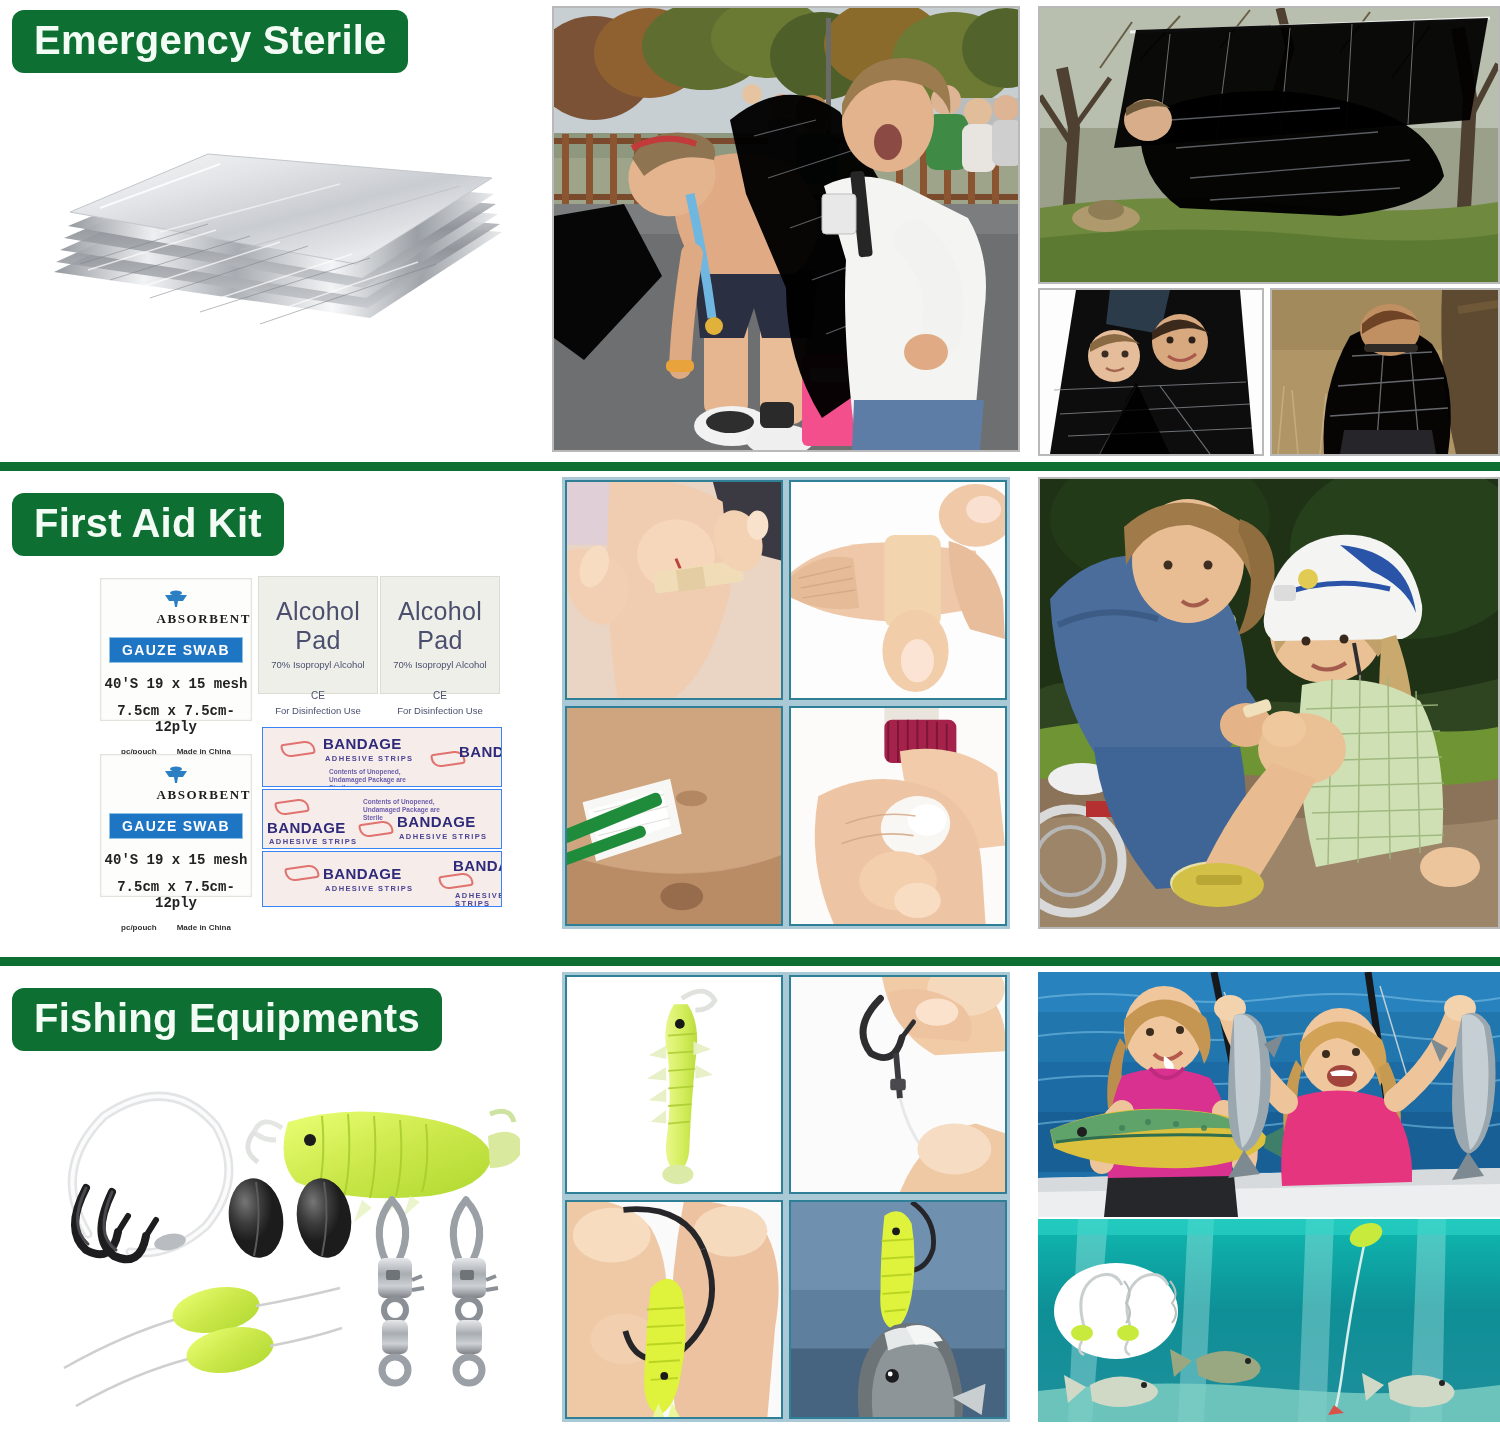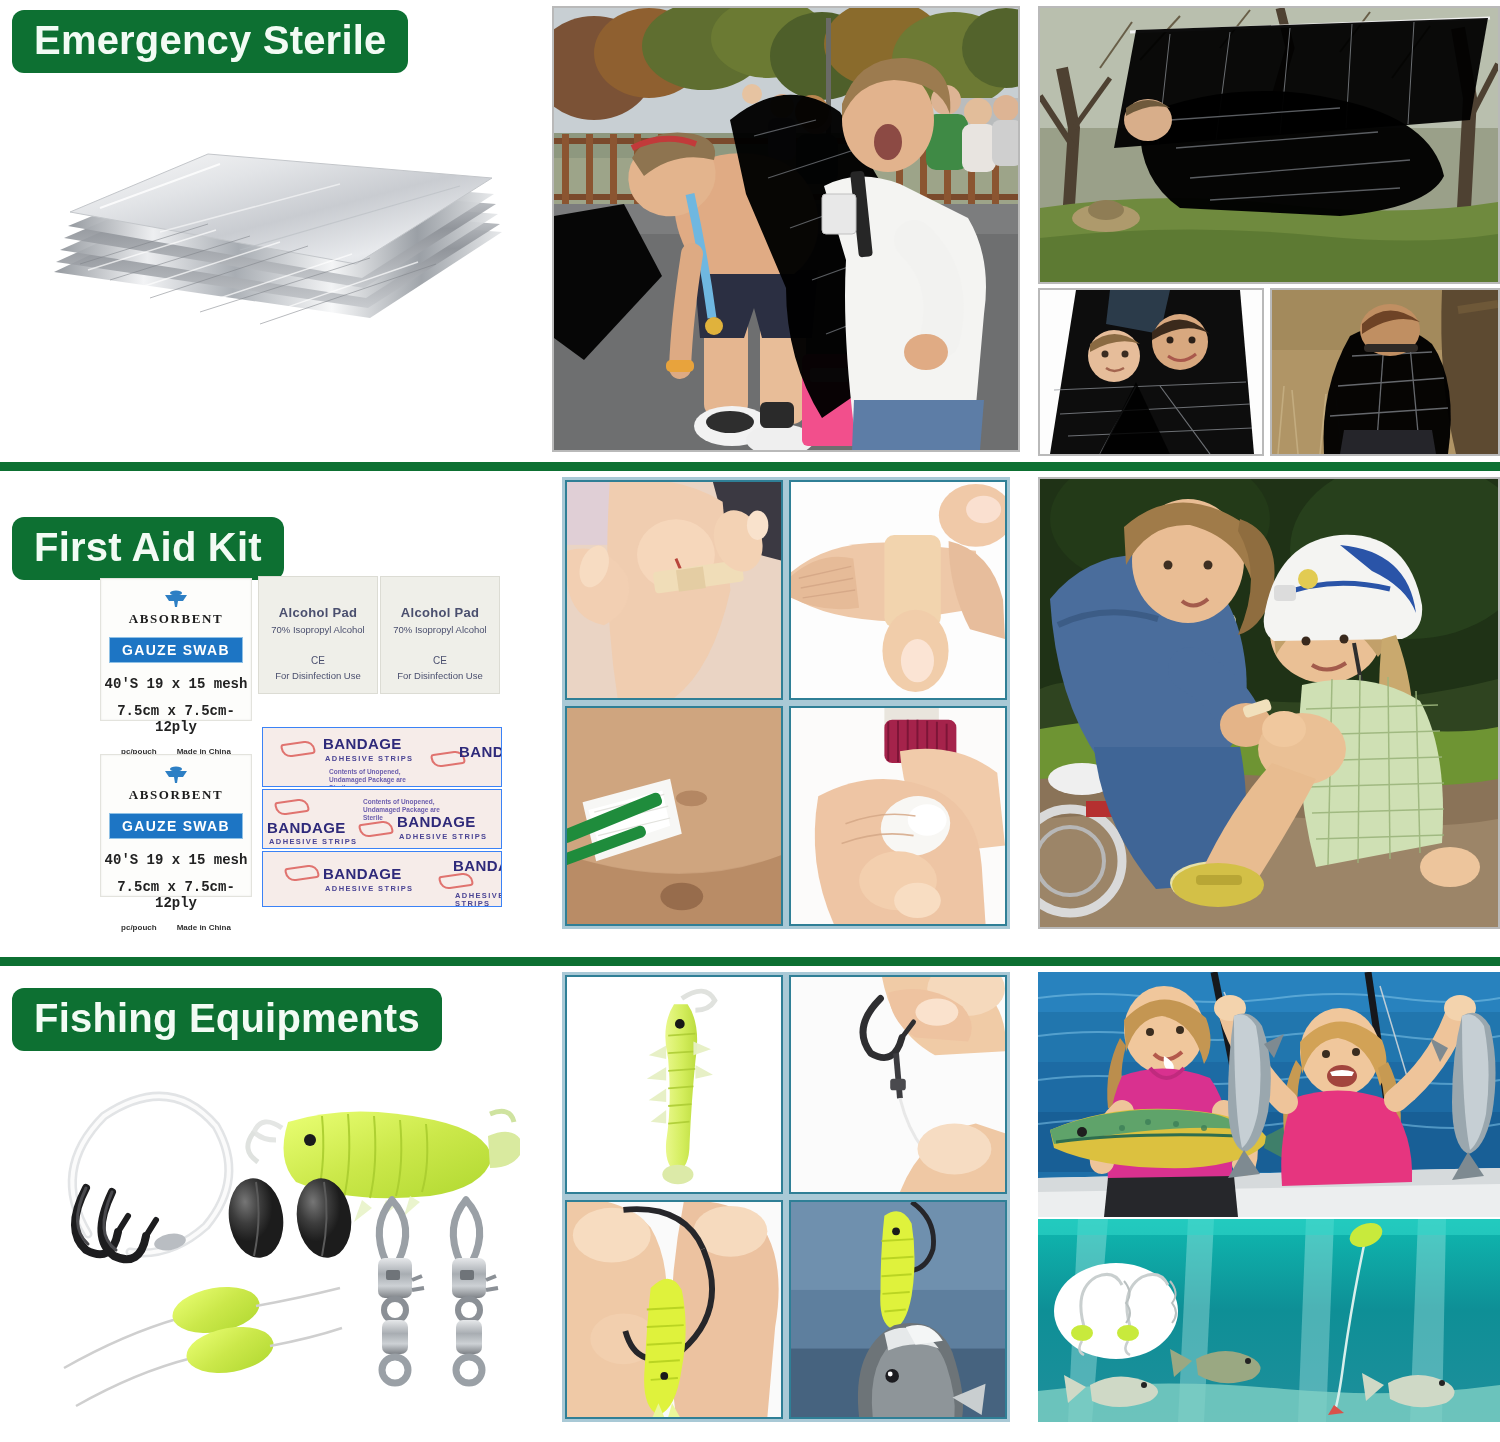--- a/index.html
+++ b/index.html
@@ -52,35 +52,35 @@
   .foil-soft{ background:
       repeating-linear-gradient(78deg,#f7f8f9 0 5px,#c9ccd1 5px 11px,#9b9fa5 11px 15px,#e8eaec 15px 22px);
   }
 
   
   .pkg {
     position: absolute; background: #fdfdfb;
     border: 1px solid #e3e3dd;
     box-shadow: 0 0 2px rgba(0,0,0,.10) inset;
   }
-  .pkg .ttl { text-align: center; font-family: "Liberation Serif", serif; }
+  .pkg .ttl { text-align: right; font-family: "Liberation Serif", serif; }
   .gauze-head { font-size: 13px; letter-spacing: 1.6px; color: #1d1d1d; font-weight: 700; }
   .gauze-band {
     background: #1d75c4; color: #ffffff; font-weight: 700;
     font-size: 14px; letter-spacing: 1.3px; text-align: center;
     padding: 4px 0; border: 1px solid #8fc1e6;
   }
   .gauze-line { font-size: 14px; color: #222; text-align: center; font-weight: 700; font-family: Liberation Mono, monospace; }
   .gauze-foot { font-size: 8px; color: #333; font-weight: 700; }
 
   .alc {
     position: absolute; background: #efefe9; border: 1px solid #dcdcd4;
     text-align: center; color: #4a4f6e; font-family: "Liberation Sans", sans-serif;
   }
-  .alc .a1 { font-size: 13px; font-weight: 700; letter-spacing: .3px; margin-top: 28px; }
+  .alc .a1 { font-size: 25px; font-weight: 400; letter-spacing: .3px; margin-top: 20px; }
   .alc .a2 { font-size: 9.5px; margin-top: 4px; }
   .alc .a3 { font-size: 10px; margin-top: 20px; }
   .alc .a4 { font-size: 9.5px; margin-top: 4px; }
 
   .bandage {
     position: absolute; background: #f6ece9; border: 1px solid #3b82f6;
     overflow: hidden;
   }
   .bandage .bd-txt {
     position: absolute; color: #2f2a7a; font-weight: 700; line-height: 1;
@@ -389,21 +389,21 @@
       </div>
     </div>
   </div>
 
   <div class="divider"></div>
 
   <div class="section" style="height:486px;">
     <div class="row">
 
       <div class="col-left" style="height:486px;">
-        <div class="tag-wrap" style="padding-top:22px;margin-top:24px;">
+        <div class="tag-wrap" style="padding-top:22px;">
           <span class="tag">First Aid Kit</span>
         </div>
 
         <div class="pkg" style="left:100px;top:107px;width:152px;height:143px;">
           <svg width="30" height="20" viewBox="0 0 30 20" style="display:block;margin:10px auto 2px;">
             <path d="M4 6 L26 6 L22 12 L8 12 Z" fill="#2d7fc4"></path>
             <path d="M13 12 L17 12 L16 18 L14 18 Z" fill="#2d7fc4"></path>
             <ellipse cx="15" cy="4" rx="6" ry="2.4" fill="#2d7fc4"></ellipse>
           </svg>
           <div class="ttl gauze-head">ABSORBENT</div>

